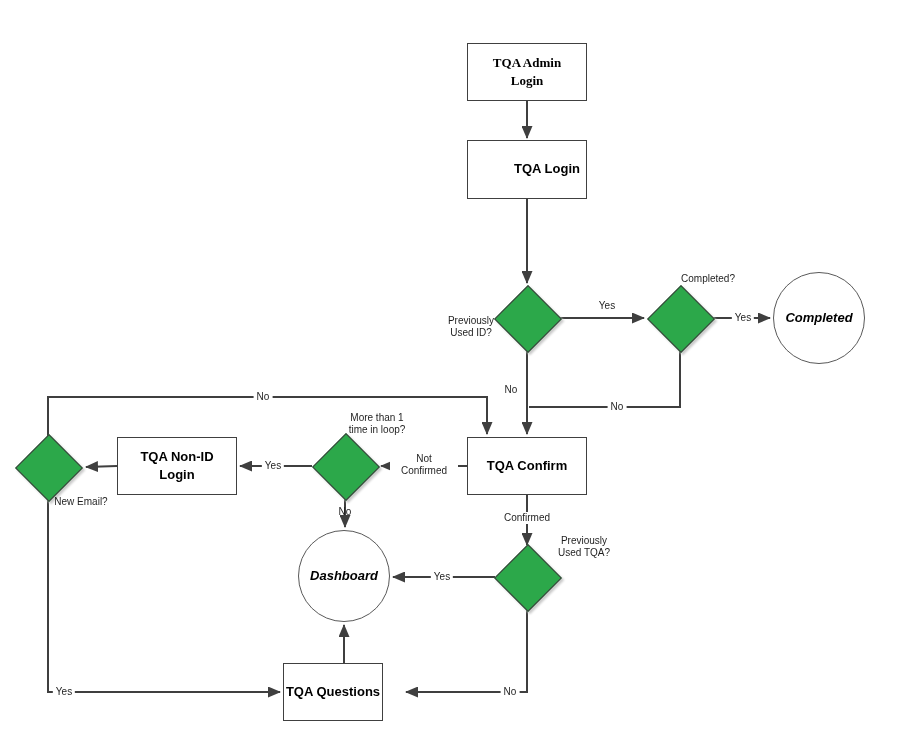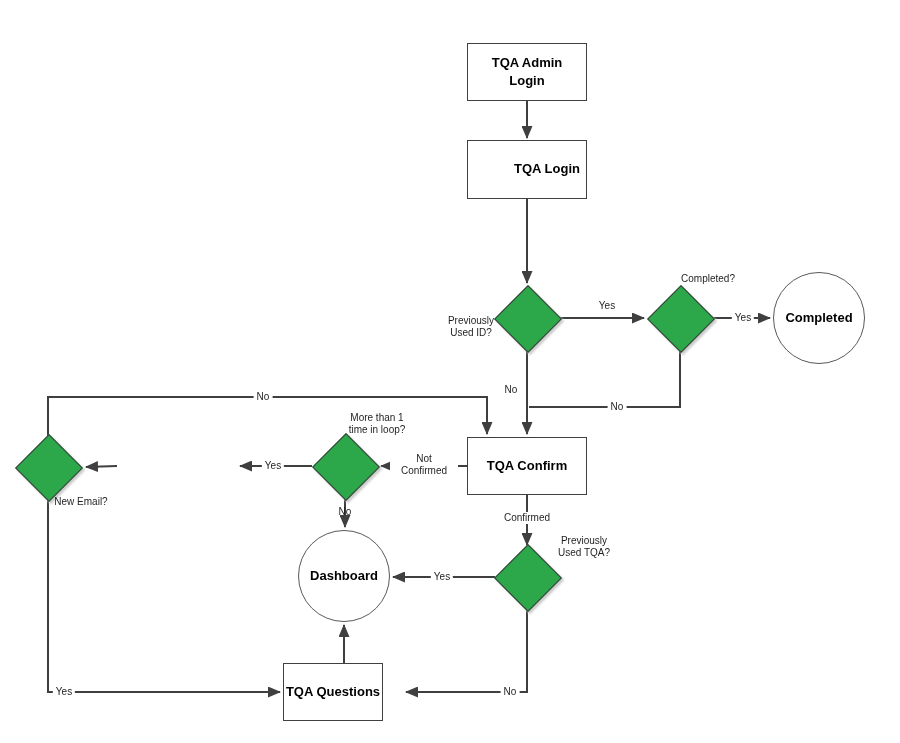--- a/index.html
+++ b/index.html
@@ -7,21 +7,21 @@
     position:relative;width:900px;height:743px;background:#ffffff;
     font-family:"Liberation Sans",sans-serif;overflow:hidden;
   }
   .lines{position:absolute;left:0;top:0;z-index:0;}
   .shape{
     position:absolute;box-sizing:border-box;z-index:1;
     display:flex;align-items:center;justify-content:center;
     text-align:center;font-weight:bold;font-size:13px;line-height:1.4;color:#000;
   }
   .box{background:#ffffff;border:1.6px solid #404040;}
-  .oval{background:#ffffff;border:1.3px solid #595959;border-radius:50%;}
+  .oval{background:#ffffff;border:1.3px solid #595959;border-radius:50%;font-style:italic;}
   .dwrap{position:absolute;width:66px;height:66px;z-index:1;filter:drop-shadow(2.5px 2.5px 1px #c9c9c9);}
   .dsq{
     position:absolute;left:10px;top:10px;width:46px;height:46px;
     background:#2ca84a;border:1.6px solid #3d3d3d;transform:rotate(45deg);
   }
   .lbl{
     position:absolute;z-index:2;font-size:10px;color:#1f1f1f;
     text-align:center;transform:translate(-50%,-50%);line-height:1.2;white-space:nowrap;
   }
   .wrap{white-space:normal;}
@@ -51,28 +51,31 @@
       <path d="M48,437 L48,397 L487,397 L487,434" marker-end="url(#ah)"></path>
       <path d="M345,495 L345,527" marker-end="url(#ah)"></path>
       <path d="M527,495 L527,545" marker-end="url(#ah)"></path>
       <path d="M495,577 L393,577" marker-end="url(#ah)"></path>
       <path d="M527,605 L527,692 L406,692" marker-end="url(#ah)"></path>
       <path d="M48,498 L48,692 L280,692" marker-end="url(#ah)"></path>
       <path d="M344,663 L344,625" marker-end="url(#ah)"></path>
     </g>
   </svg>
 
-  <div class="shape box" style="left:467px;top:43px;width:120px;height:58px;padding:12px 15px;">
+  <div class="shape box" style="left:467px;top:43px;width:120px;height:58px;padding:12px 15px;font-family:Liberation Serif, serif;">
     <span>TQA Admin Login</span>
   </div>
   <div class="shape box" style="left:467px;top:140px;width:120px;height:59px;padding-left:40px;">
     <span>TQA Login</span>
   </div>
   <div class="shape box" style="left:467px;top:437px;width:120px;height:58px;">
     <span>TQA Confirm</span>
+  </div>
+  <div class="shape box" style="left:117px;top:437px;width:120px;height:58px;padding:0 15px;">
+    <span>TQA Non-ID Login</span>
   </div>
   <div class="shape box" style="left:283px;top:663px;width:100px;height:58px;">
     <span>TQA Questions</span>
   </div>
 
   <div class="shape oval" style="left:773px;top:272px;width:92px;height:92px;">
     <span>Completed</span>
   </div>
   <div class="shape oval" style="left:298px;top:530px;width:92px;height:92px;">
     <span>Dashboard</span>

